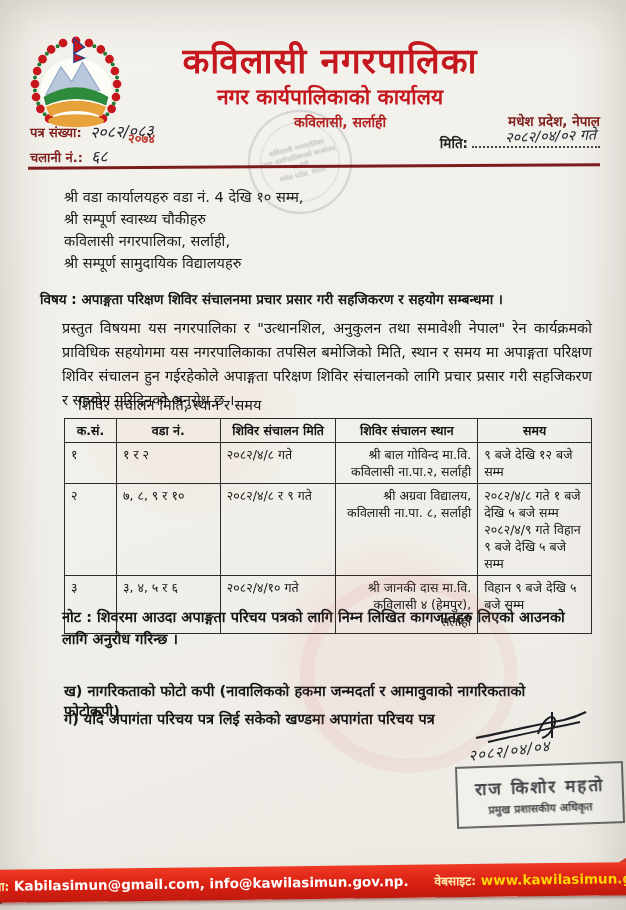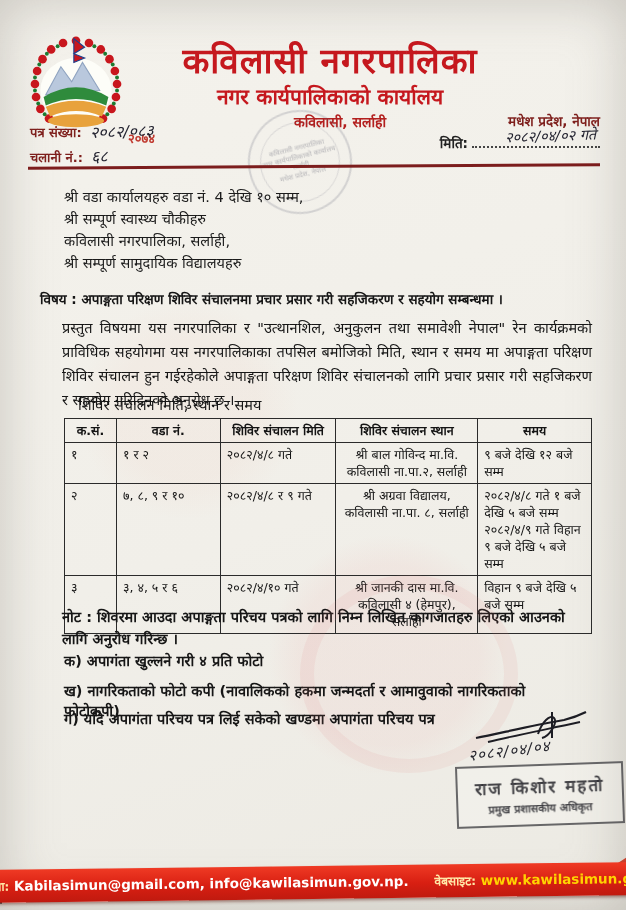--- a/index.html
+++ b/index.html
@@ -51,21 +51,21 @@
     line-height:24px;text-align:justify;}
   .tbl-title{position:absolute;left:78px;top:394px;font-size:14.5px;color:#161616;}
   table.shivir{
     position:absolute;left:64px;top:418px;width:528px;border-collapse:collapse;
     font-size:12.5px;color:#141414;
   }
   table.shivir th,table.shivir td{
     border:1.6px solid #2b2b2b;padding:3px 6px;vertical-align:top;line-height:17px;
   }
   table.shivir th{font-weight:bold;text-align:center;}
-  td.c{text-align:center;}
+  td.c{text-align:right;}
   .pre{white-space:pre-line;}
   .note{position:absolute;left:62px;top:606px;width:530px;font-size:14.5px;font-weight:bold;color:#161616;line-height:22px;}
   .nitem{position:absolute;left:64px;width:520px;font-size:14.5px;font-weight:bold;color:#161616;}
   .n1{top:650px}.n2{top:680px}.n3{top:708px}
   
   .sig{position:absolute;left:468px;top:708px;width:130px;height:42px;}
   .sig-date{position:absolute;left:468px;top:740px;font-size:15px;font-style:italic;color:#26262e;
     transform:rotate(-7deg);letter-spacing:1px;}
   .stamp-box{
     position:absolute;left:456px;top:764px;width:164px;height:58px;
@@ -228,21 +228,20 @@
         <td>३</td>
         <td>३, ४, ५ र ६</td>
         <td>२०८२/४/१० गते</td>
         <td class="c">श्री जानकी दास मा.वि. कविलासी ४ (हेमपुर), सर्लाही</td>
         <td>विहान ९ बजे देखि ५ बजे सम्म</td>
       </tr>
     </tbody>
   </table>
 
   <div class="note">नोट : शिवरमा आउदा अपाङ्गता परिचय पत्रको लागि निम्न लिखित कागजातहरु लिएको आउनको लागि अनुरोध गरिन्छ ।</div>
-  <div class="nitem n1">क) अपागंता खुल्लने गरी ४ प्रति फोटो</div>
   <div class="nitem n2">ख) नागरिकताको फोटो कपी (नावालिकको हकमा जन्मदर्ता र आमावुवाको नागरिकताको फोटोकपी)</div>
   <div class="nitem n3">ग) यदि अपागंता परिचय पत्र लिई सकेको खण्डमा अपागंता परिचय पत्र</div>
 
   <div class="wm-ring"></div>
 
   <div class="sig">
     <svg viewBox="0 0 130 42" width="130" height="42">
       <path d="M8 30 C 30 26, 60 18, 96 12 C 104 10, 110 8, 118 4" stroke="#1d1d24" stroke-width="2.2" fill="none"></path>
       <path d="M20 34 C 45 28, 75 22, 112 14" stroke="#1d1d24" stroke-width="1.8" fill="none"></path>
       <path d="M70 26 C 74 14, 82 6, 86 10 C 90 14, 82 28, 74 30" stroke="#1d1d24" stroke-width="2" fill="none"></path>

